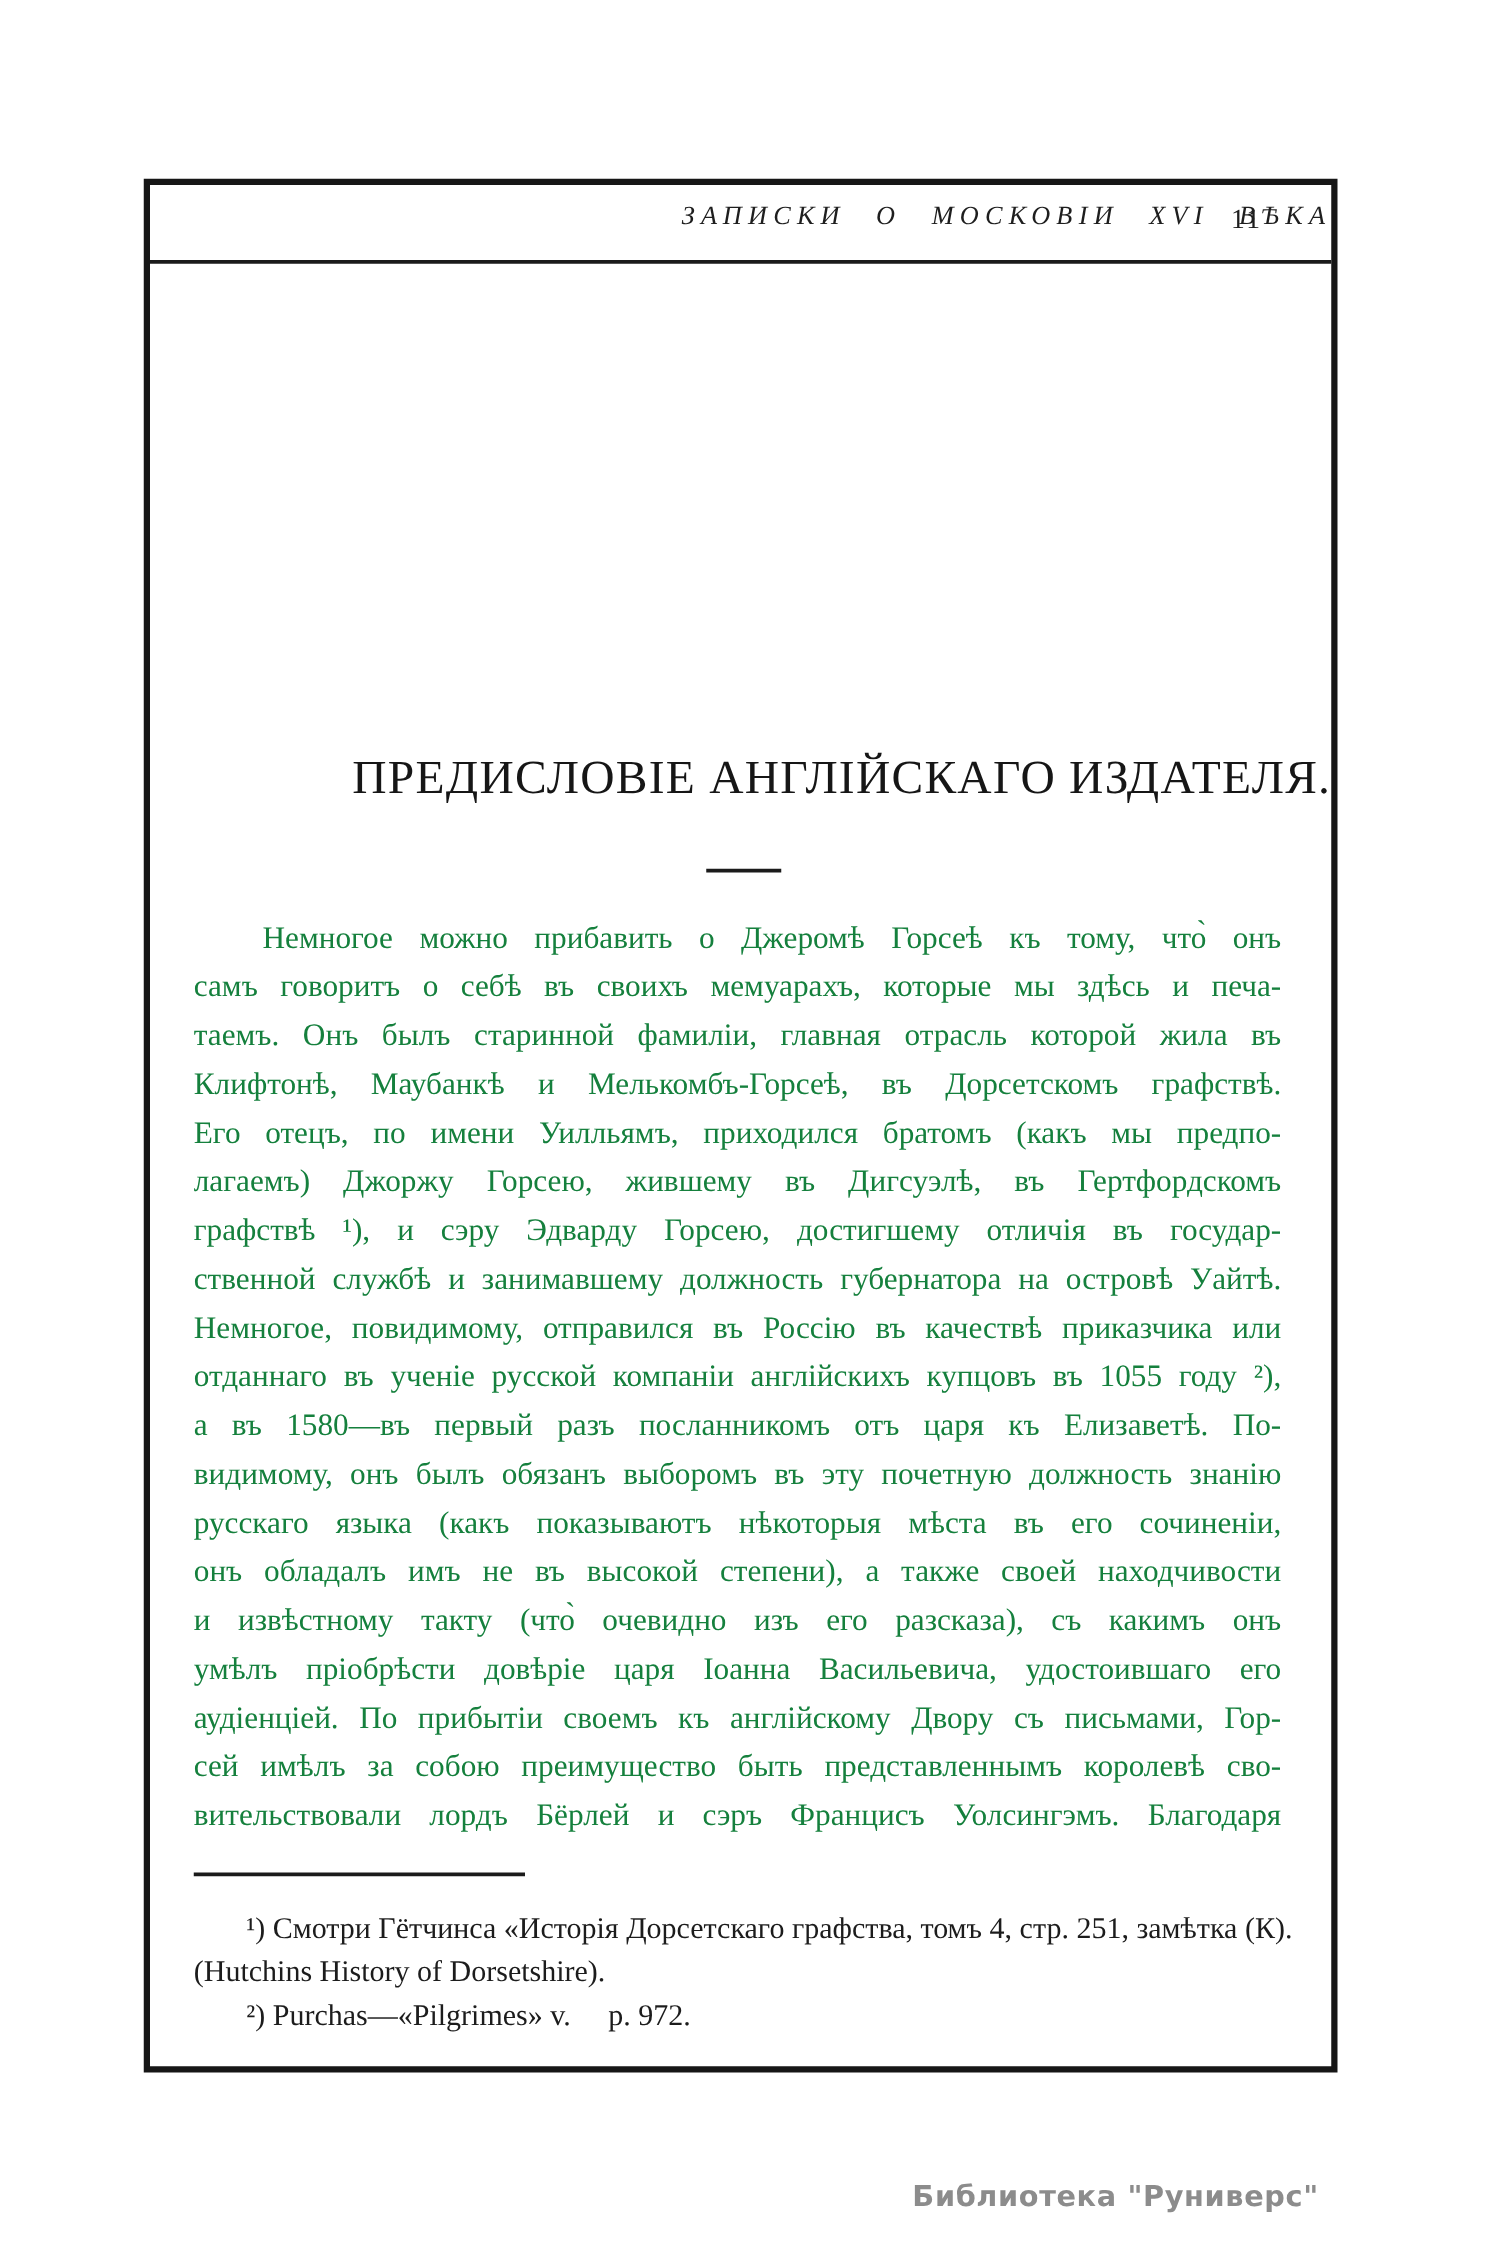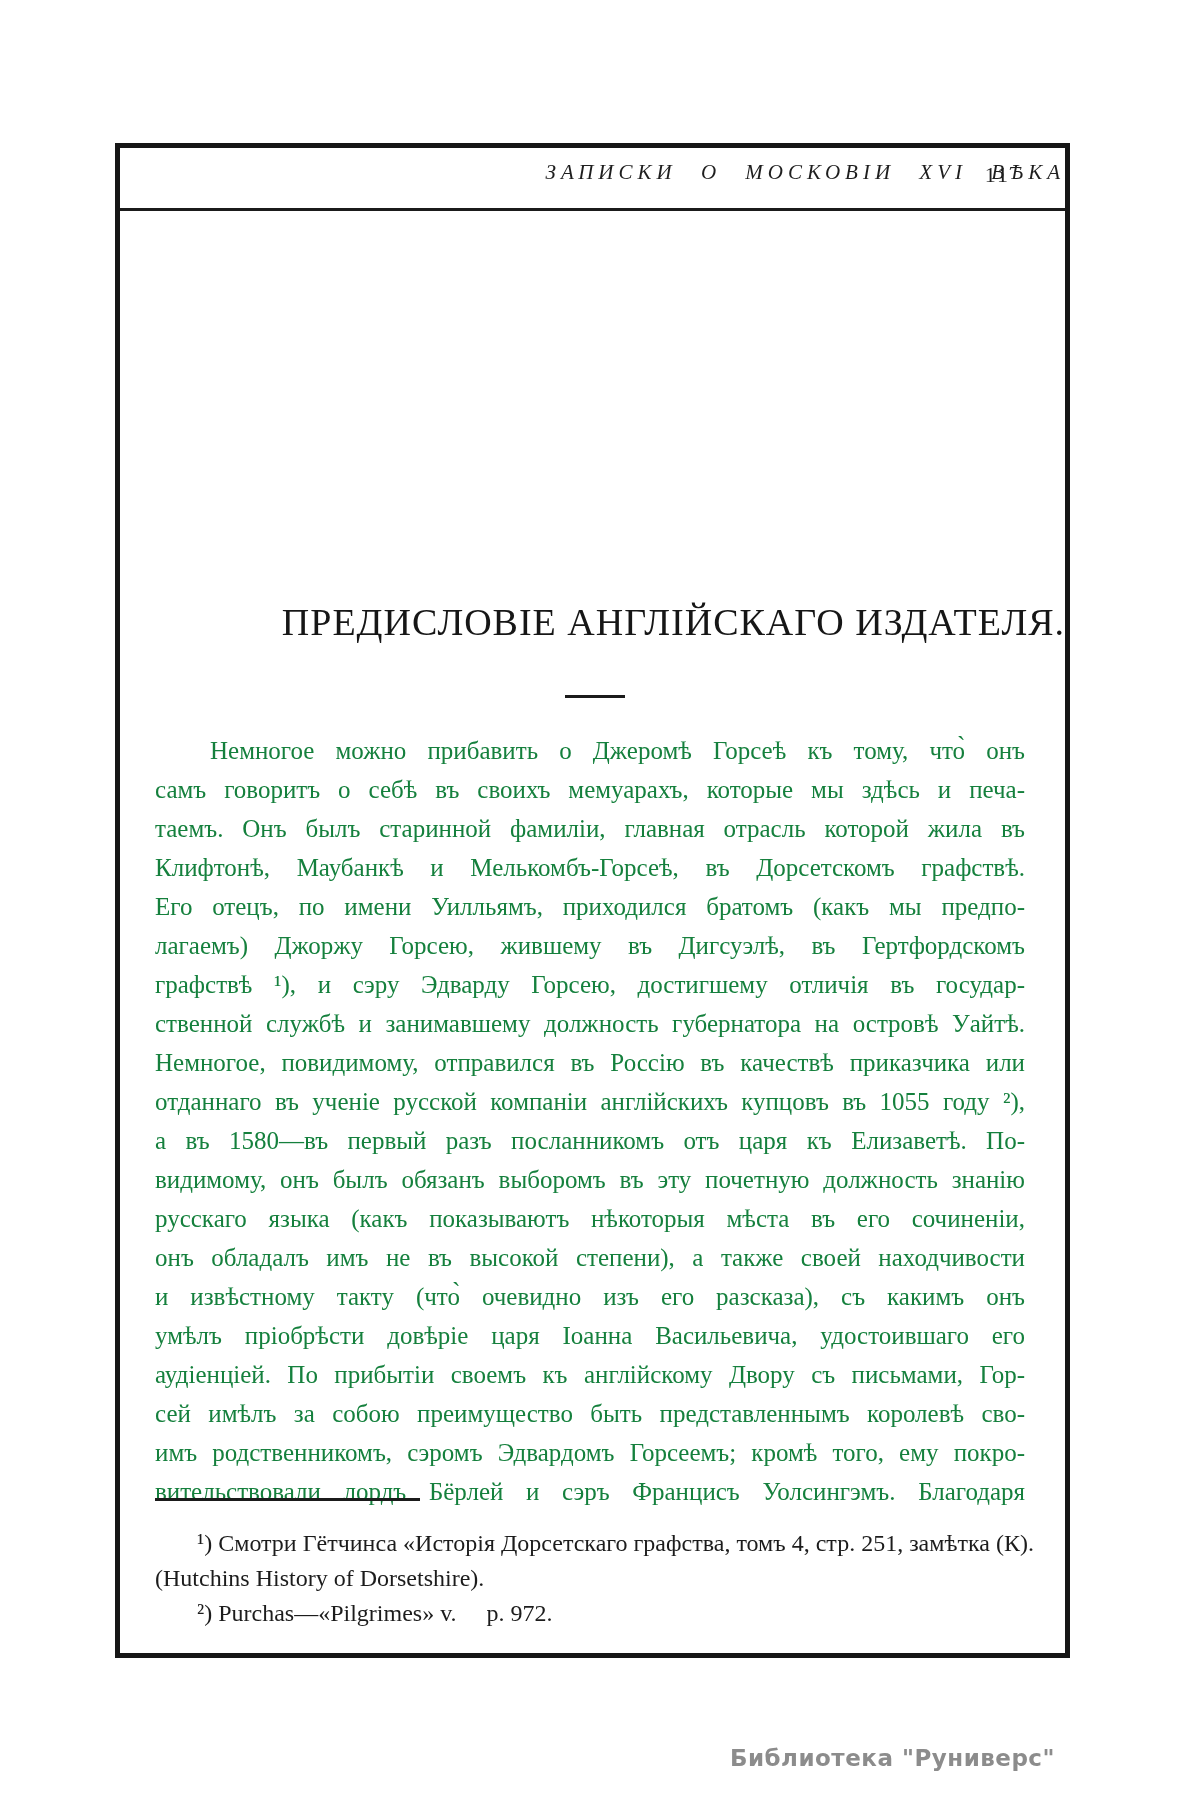--- a/index.html
+++ b/index.html
@@ -161,21 +161,20 @@
       <div class="body-line">Немногое, повидимому, отправился въ Россію въ качествѣ приказчика или</div>
       <div class="body-line">отданнаго въ ученіе русской компаніи англійскихъ купцовъ въ 1055 году ²),</div>
       <div class="body-line">а въ 1580—въ первый разъ посланникомъ отъ царя къ Елизаветѣ. По-</div>
       <div class="body-line">видимому, онъ былъ обязанъ выборомъ въ эту почетную должность знанію</div>
       <div class="body-line">русскаго языка (какъ показываютъ нѣкоторыя мѣста въ его сочиненіи,</div>
       <div class="body-line">онъ обладалъ имъ не въ высокой степени), а также своей находчивости</div>
       <div class="body-line">и извѣстному такту (что̀ очевидно изъ его разсказа), съ какимъ онъ</div>
       <div class="body-line">умѣлъ пріобрѣсти довѣріе царя Іоанна Васильевича, удостоившаго его</div>
       <div class="body-line">аудіенціей. По прибытіи своемъ къ англійскому Двору съ письмами, Гор-</div>
       <div class="body-line">сей имѣлъ за собою преимущество быть представленнымъ королевѣ сво-</div>
-      <div class="body-line">имъ родственникомъ, сэромъ Эдвардомъ Горсеемъ; кромѣ того, ему покро-</div>
       <div class="body-line">вительствовали лордъ Бёрлей и сэръ Францисъ Уолсингэмъ. Благодаря</div>
     </div>
 
     <div class="fn-rule"></div>
 
     <div class="footnotes">
       <div class="fn-line indent stretch">¹) Смотри Гётчинса «Исторія Дорсетскаго графства, томъ 4, стр. 251, замѣтка (К).</div>
       <div class="fn-line">(Hutchins History of Dorsetshire).</div>
       <div class="fn-line indent">²) Purchas—«Pilgrimes» v. &nbsp;&nbsp;&nbsp; p. 972.</div>
     </div>

